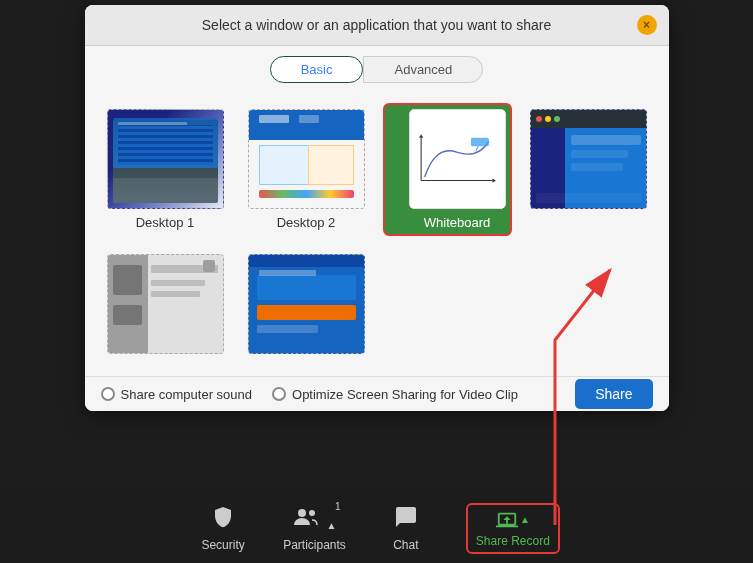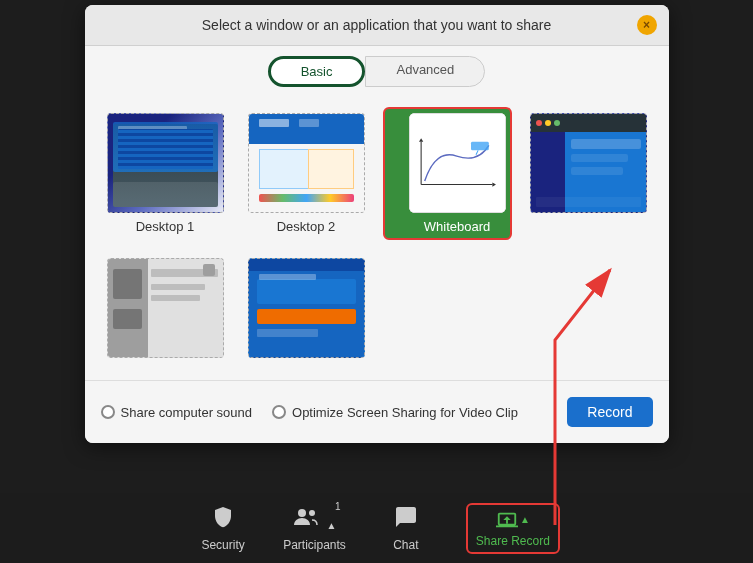--- a/index.html
+++ b/index.html
@@ -121,25 +121,25 @@
     .tab {
       padding: 5px 30px;
       font-size: 13px;
       cursor: pointer;
       border: 1px solid #ccc;
       background: #f0f0f0;
       color: #555;
     }
 
     .tab.active {
-      color: #14532d;
+      color: #3b82f6;
       background: #fff;
       font-weight: 500;
       border-radius: 20px;
-      border: 3px solid #14532d;
+      border: 1px solid #14532d;
     }
 
     .tab:first-child {
       border-radius: 20px 0 0 20px;
     }
 
     .tab:last-child {
       border-radius: 0 20px 20px 0;
     }
 
@@ -280,21 +280,21 @@
 
     .selected .item-label {
       color: #fff;
     }
 
     
     .bottom-bar {
       display: flex;
       align-items: center;
       justify-content: space-between;
-      padding: 16px 16px;
+      padding: 2px 16px;
       background: #f5f5f5;
       border-top: 1px solid #ddd;
     }
 
     .checkbox-group {
       display: flex;
       gap: 20px;
       align-items: center;
     }
 
@@ -494,21 +494,21 @@
       <div class="checkbox-group">
         <label class="checkbox-label">
           <div class="checkbox-circle"></div>
           <span>Share computer sound</span>
         </label>
         <label class="checkbox-label">
           <div class="checkbox-circle"></div>
           <span>Optimize Screen Sharing for Video Clip</span>
         </label>
       </div>
-      <button class="share-btn">Record</button>
+      <button class="share-btn">Share</button>
     </div>
 
   </div>
 </div>
 
 <svg style="position:absolute;top:0;left:0;width:753px;height:563px;pointer-events:none;z-index:100;" viewBox="0 0 753 563" xmlns="http://www.w3.org/2000/svg">
 
   <defs>
     <marker id="arrowhead" markerWidth="10" markerHeight="7" refX="9" refY="3.5" orient="auto">
       <polygon points="0 0, 10 3.5, 0 7" fill="#e53935"></polygon>

